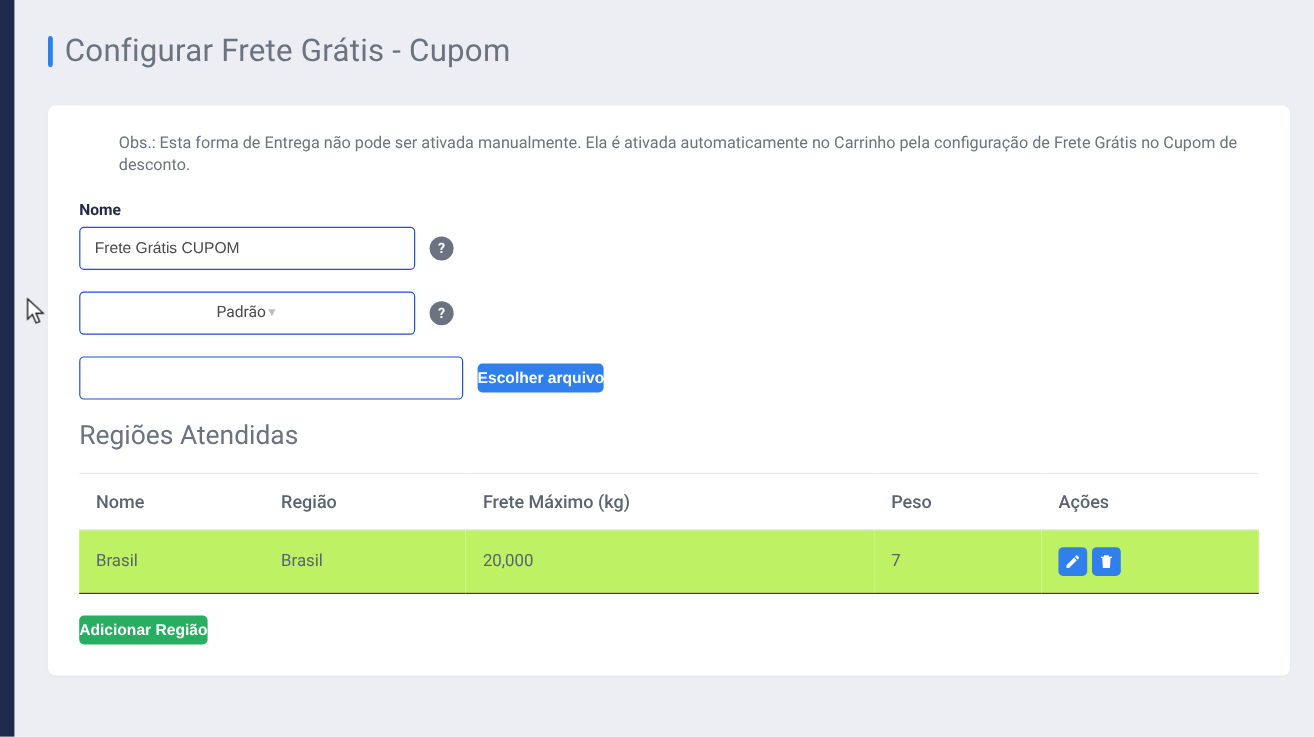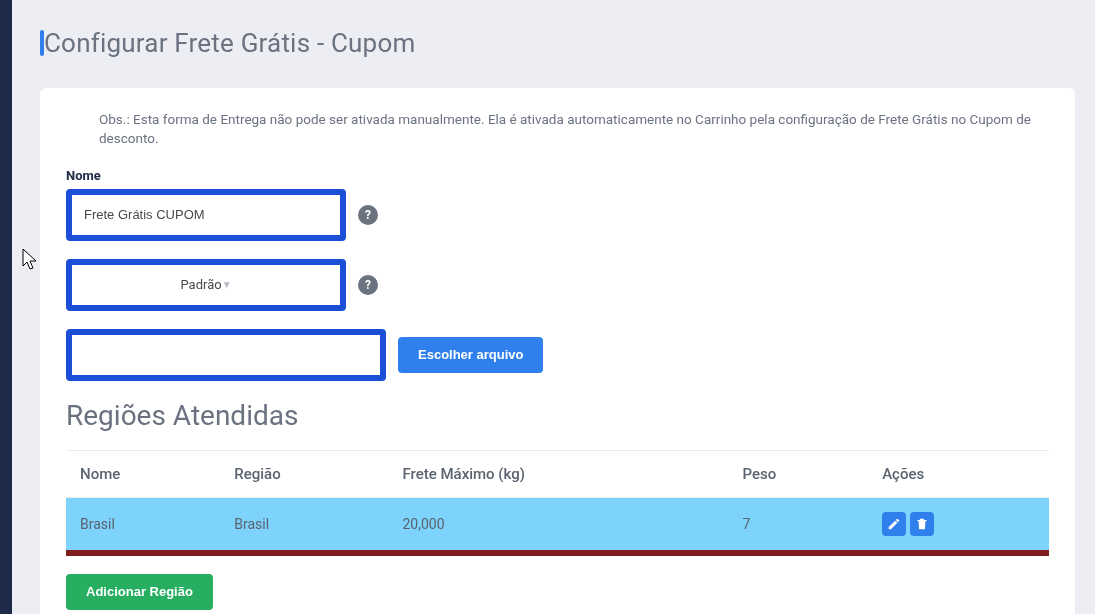--- a/index.html
+++ b/index.html
@@ -27,20 +27,21 @@
     }
     .breadcrumb a {
       color: #5a6470;
       text-decoration: none;
     }
     .breadcrumb .sep { margin: 0 6px; color: #9aa1ac; }
     .breadcrumb .current { color: #7a828e; }
     .page-title-row {
       display: flex;
       align-items: center;
+      gap: 10px;
       margin-bottom: 30px;
     }
     .page-title-bar {
       width: 4px;
       height: 26px;
       background: #2f80ed;
       border-radius: 2px;
     }
     .page-title {
       font-size: 26px;
@@ -69,22 +70,22 @@
       margin-bottom: 6px;
       display: block;
     }
     .form-inline {
       display: flex;
       align-items: center;
       gap: 12px;
     }
     .input-text, .input-select, .input-file-display {
       width: 280px;
-      height: 52px;
-      border: 6px solid #1d4ed8;
+      height: 36px;
+      border: 1px solid #1d4ed8;
       border-radius: 4px;
       padding: 0 12px;
       font-size: 13px;
       color: #4a4a4a;
       background: #fff;
     }
     .input-select {
       display: flex;
       align-items: center;
       justify-content: center;
@@ -101,57 +102,57 @@
       display: inline-flex;
       align-items: center;
       justify-content: center;
       font-size: 12px;
       font-weight: 700;
       cursor: pointer;
     }
     .btn {
       border: none;
       border-radius: 4px;
-      padding: 0 20px;
-      height: 36px;
+      padding: 0 0;
+      height: 24px;
       font-size: 13px;
       font-weight: 700;
       cursor: pointer;
       color: #fff;
       display: inline-flex;
       align-items: center;
     }
     .btn-primary { background: #2f80ed; }
     .btn-success { background: #27ae60; }
     .section-title {
-      font-size: 28px;
+      font-size: 22px;
       font-weight: 400;
       color: #6b7280;
       margin: 14px 0 18px 0;
     }
     .table {
       width: 100%;
       border-collapse: collapse;
       margin-bottom: 18px;
     }
     .table thead th {
       text-align: left;
       font-weight: 500;
       font-size: 15px;
       color: #5a6470;
       padding: 14px 14px;
       border-top: 1px solid #eaecef;
       border-bottom: 1px solid #eaecef;
     }
     .table tbody td {
-      background: #7dd3fc;
+      background: #bef264;
       padding: 14px 14px;
       font-size: 14px;
       color: #5a6470;
-      border-bottom: 6px solid #7f1d1d;
+      border-bottom: 1px solid #7f1d1d;
     }
     .actions-cell { display: flex; gap: 4px; }
     .icon-btn {
       width: 24px;
       height: 24px;
       border-radius: 4px;
       background: #2f80ed;
       display: inline-flex;
       align-items: center;
       justify-content: center;

